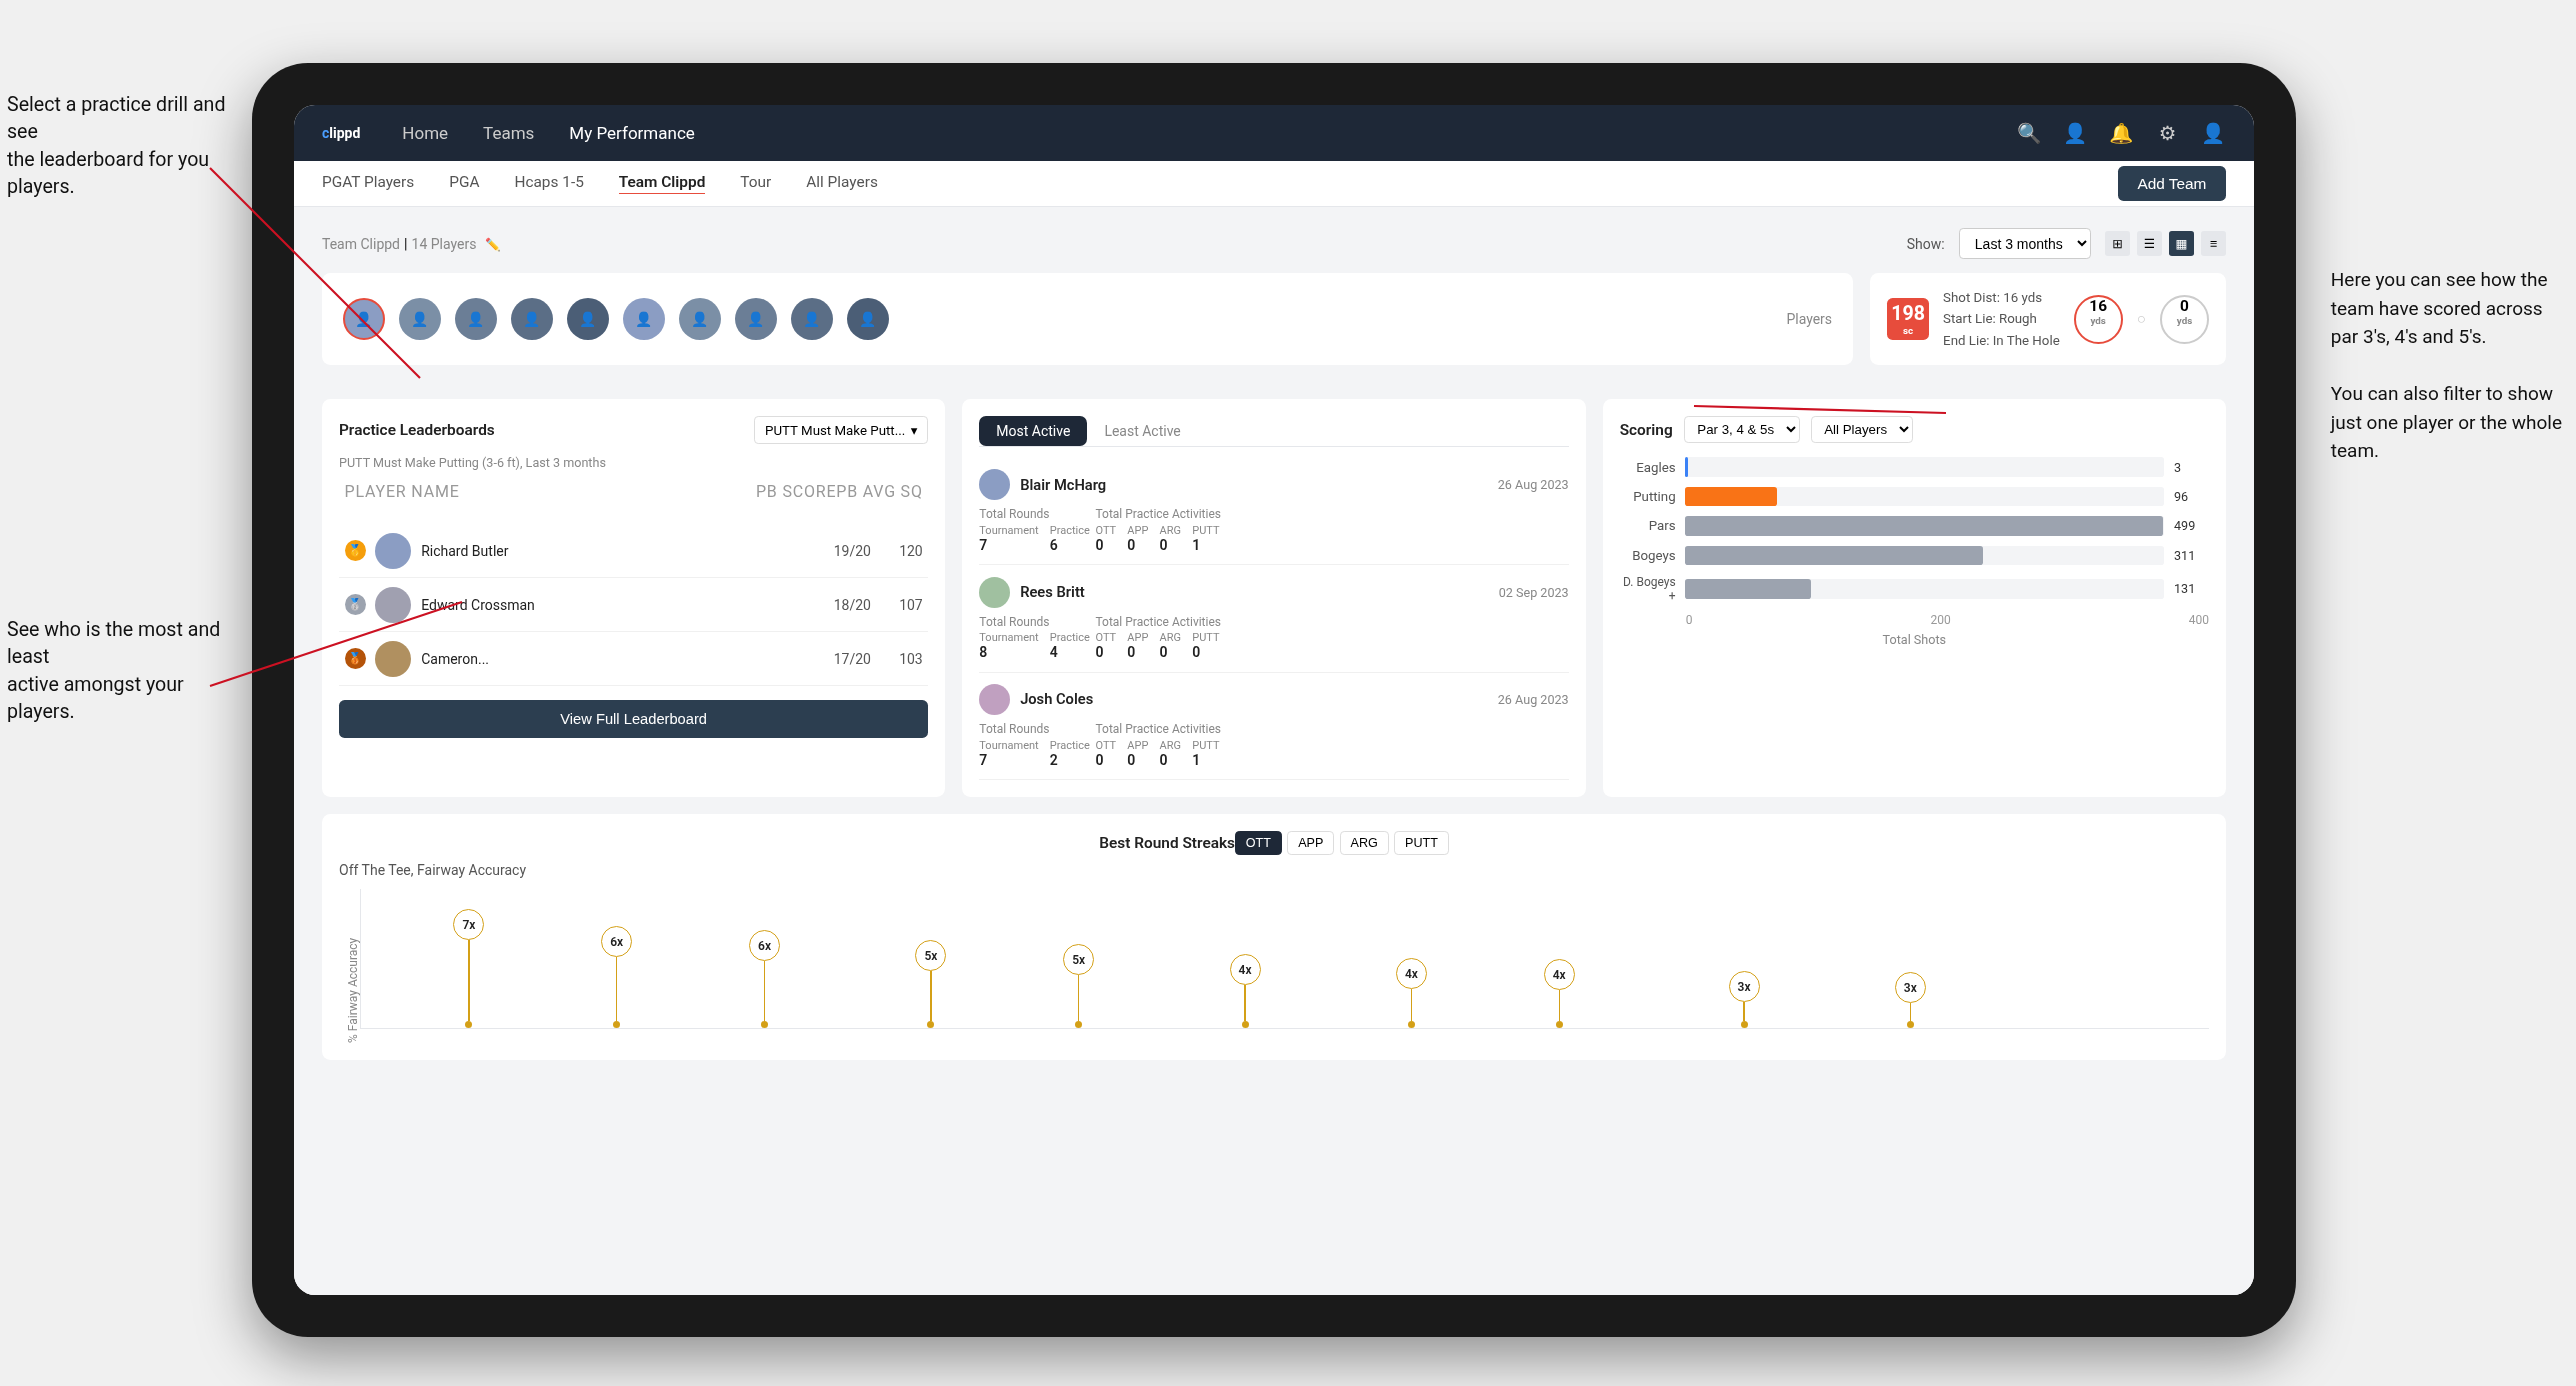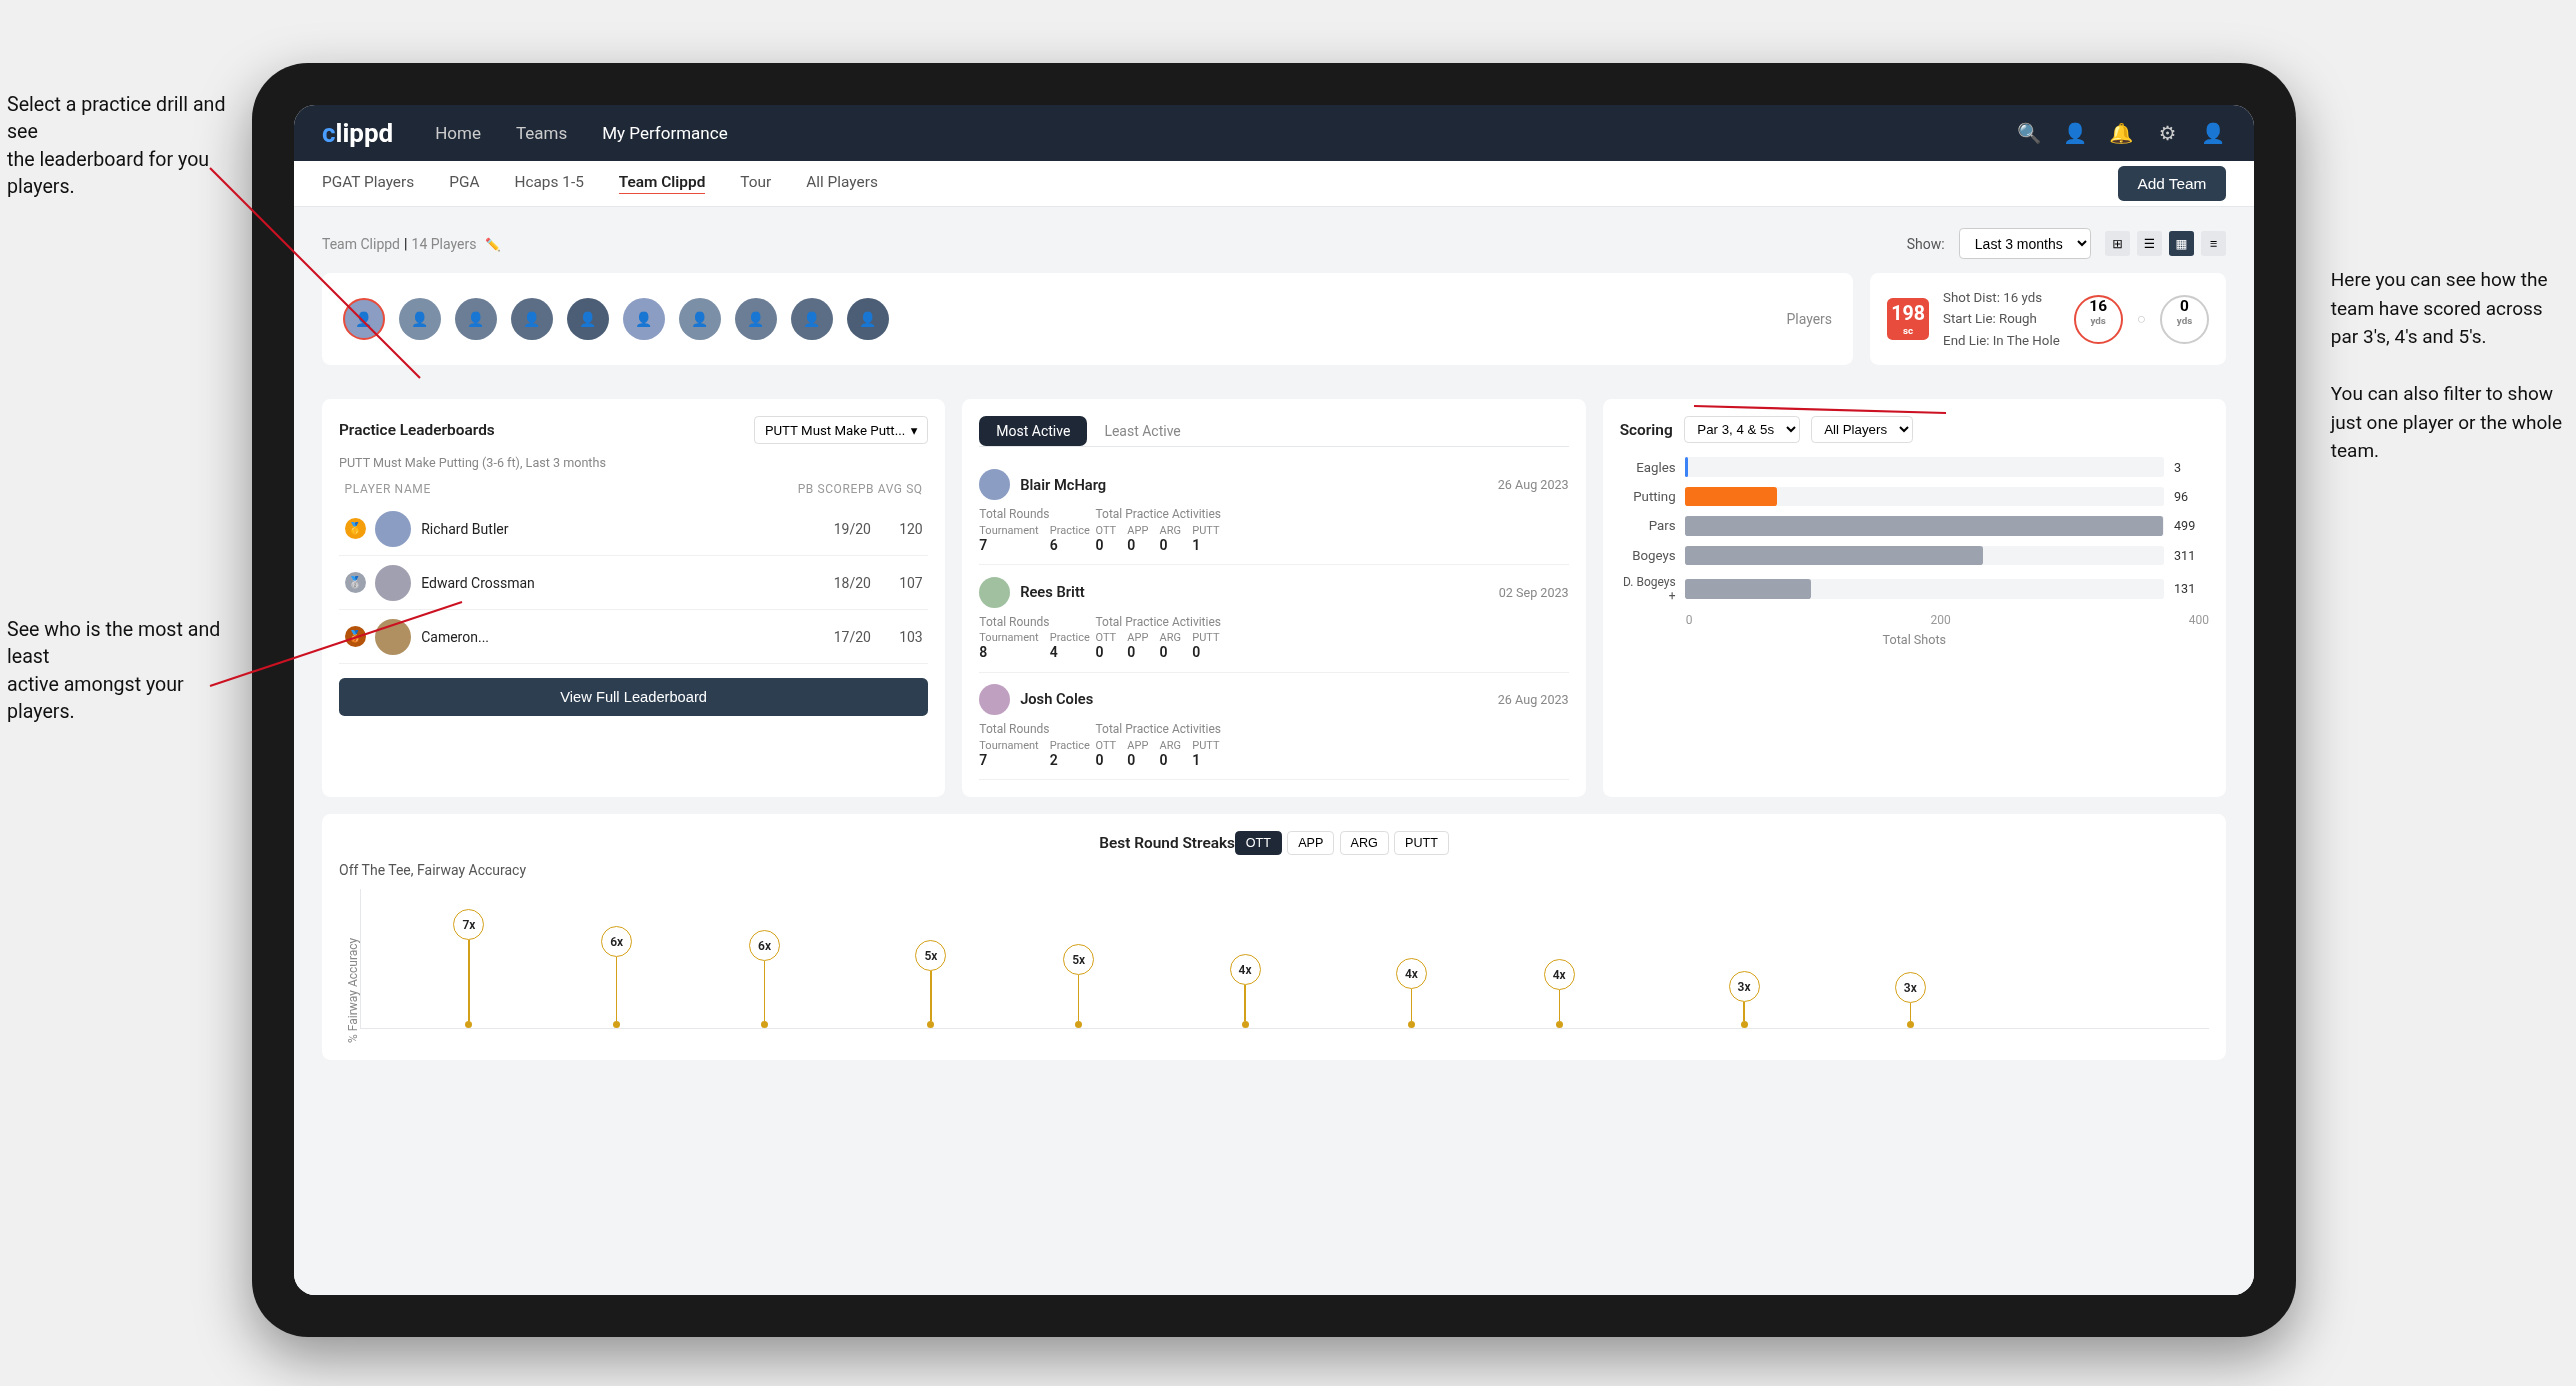--- a/index.html
+++ b/index.html
@@ -47,21 +47,21 @@
     .navbar {
       background: #1e2837;
       height: 56px;
       display: flex;
       align-items: center;
       padding: 0 28px;
       flex-shrink: 0;
     }
     .navbar-brand {
       color: #fff;
-      font-size: 26px;
+      font-size: 14px;
       font-weight: 700;
       margin-right: 42px;
     }
     .navbar-brand span { color: #4a9eff; }
     .navbar-links {
       display: flex;
       gap: 35px;
       flex: 1;
     }
     .navbar-link {
@@ -251,24 +251,24 @@
       border-radius: 4.2px;
       padding: 5.6px 9.8px;
       font-size: 13.3px;
       background: #fff;
       cursor: pointer;
       display: flex; align-items: center; gap: 5.6px;
     }
     .leaderboard-cols {
       display: grid;
       grid-template-columns: 1fr auto auto;
-      font-size: 12px;
+      font-size: 16px;
       color: #999;
       padding: 0 5.6px;
-      margin-bottom: 7px;
+      margin-bottom: 24px;
       text-transform: uppercase;
       letter-spacing: 0.05em;
     }
     .lb-row {
       display: flex;
       align-items: center;
       gap: 9.8px;
       padding: 8.4px 5.6px;
       border-bottom: 0.7px solid #f0f0f0;
     }

